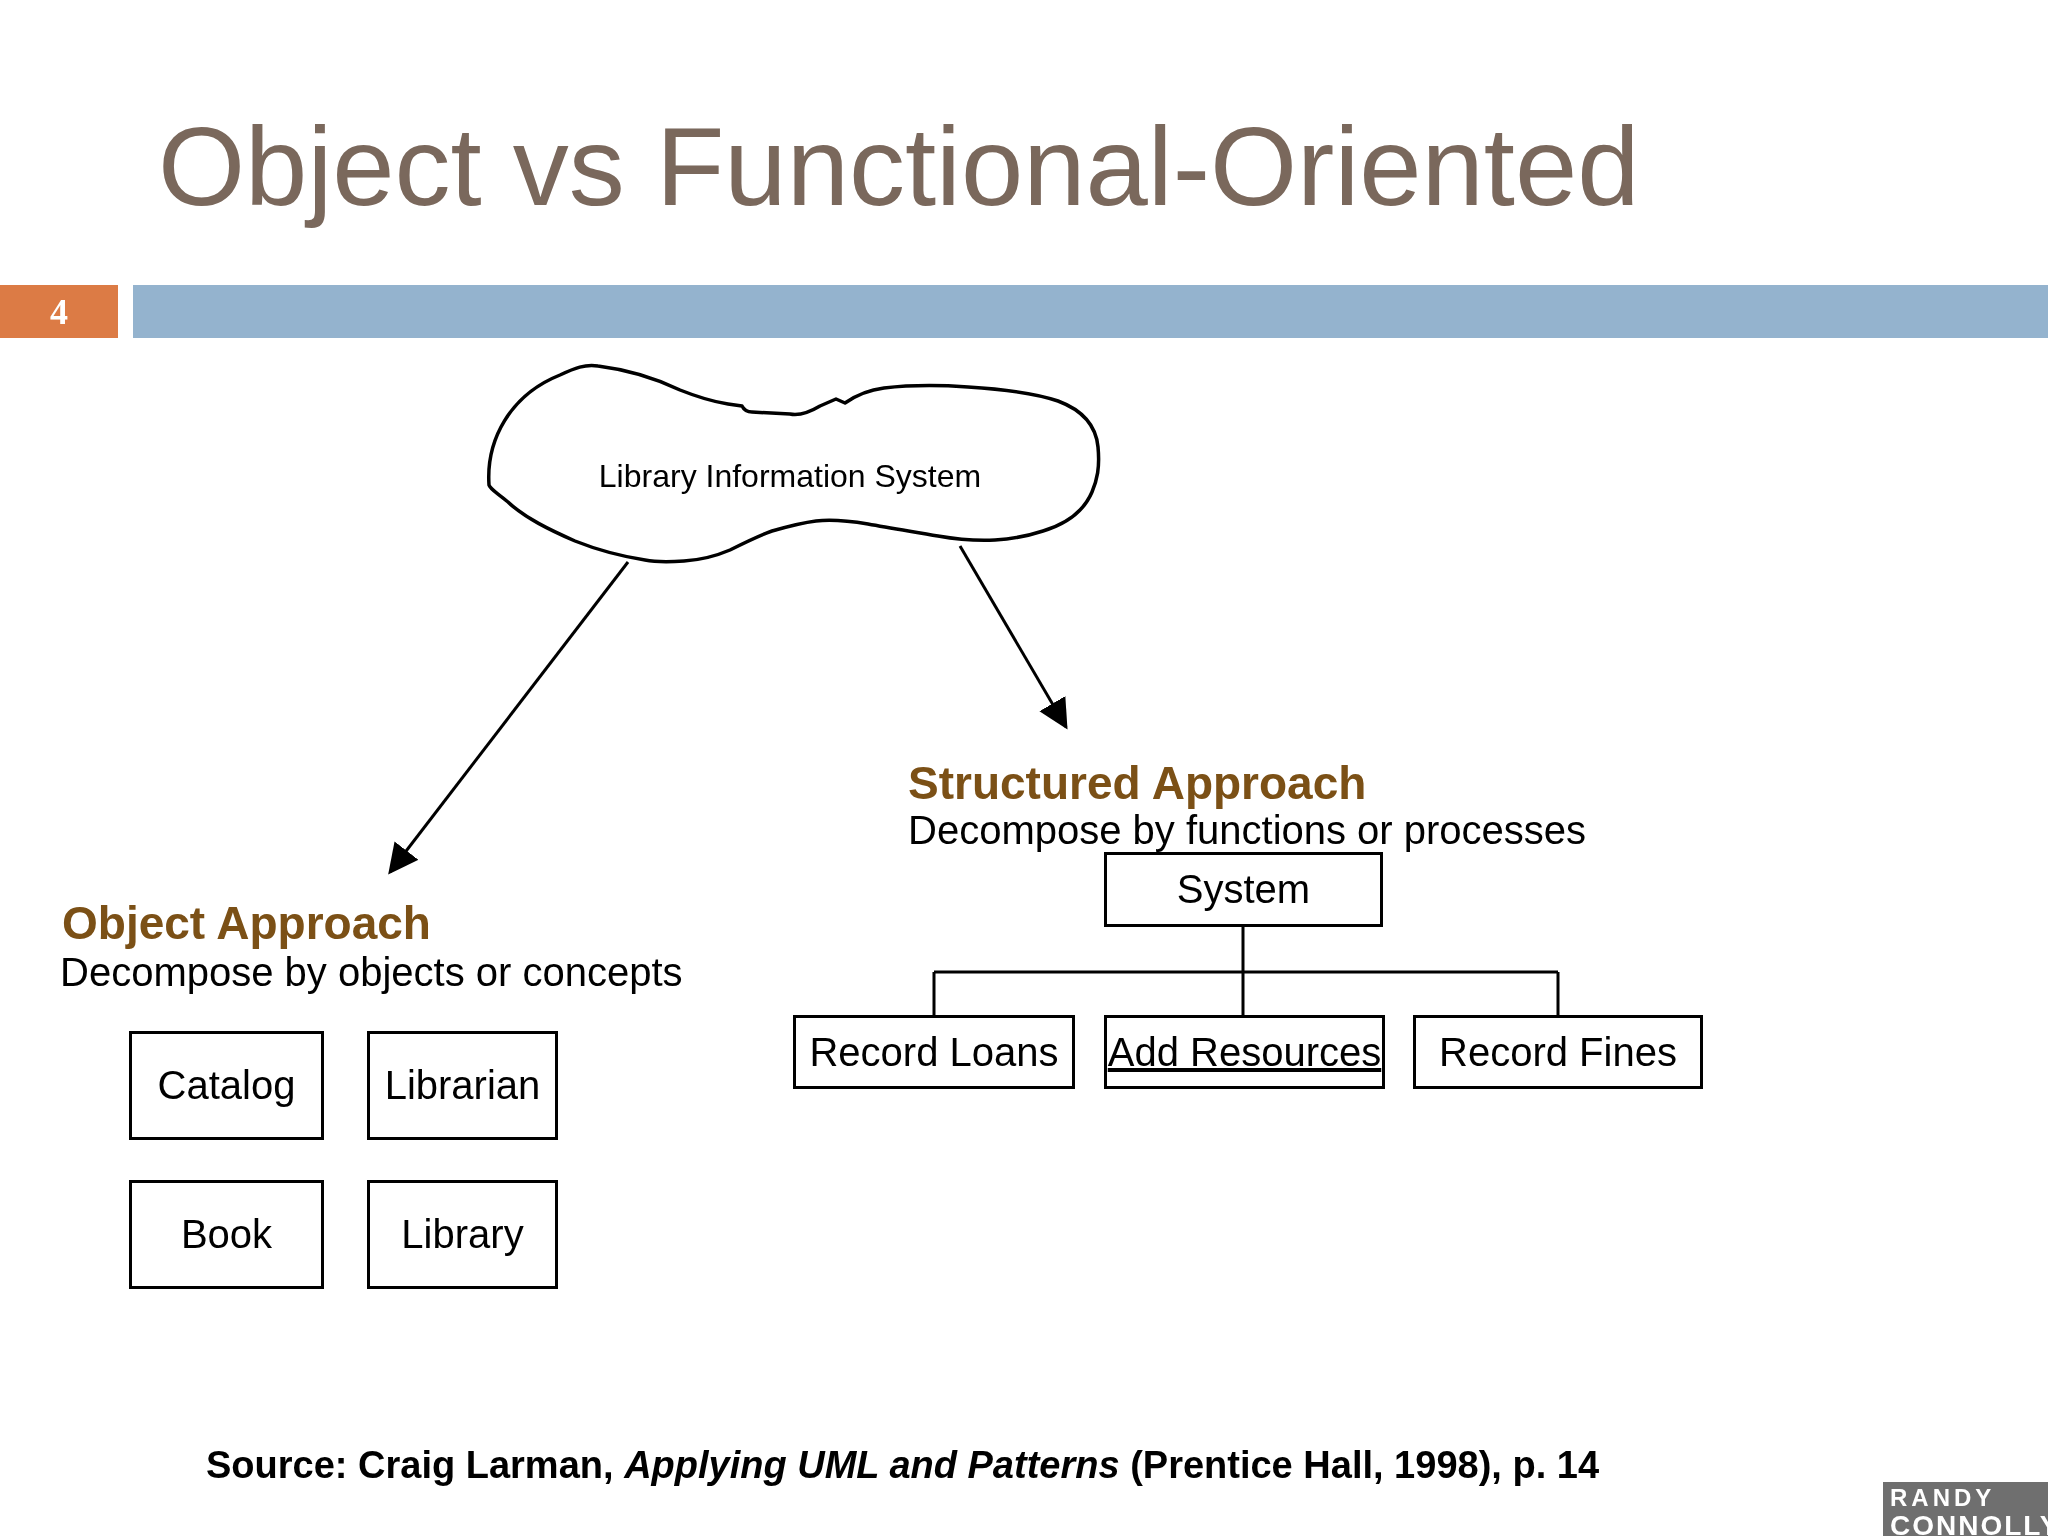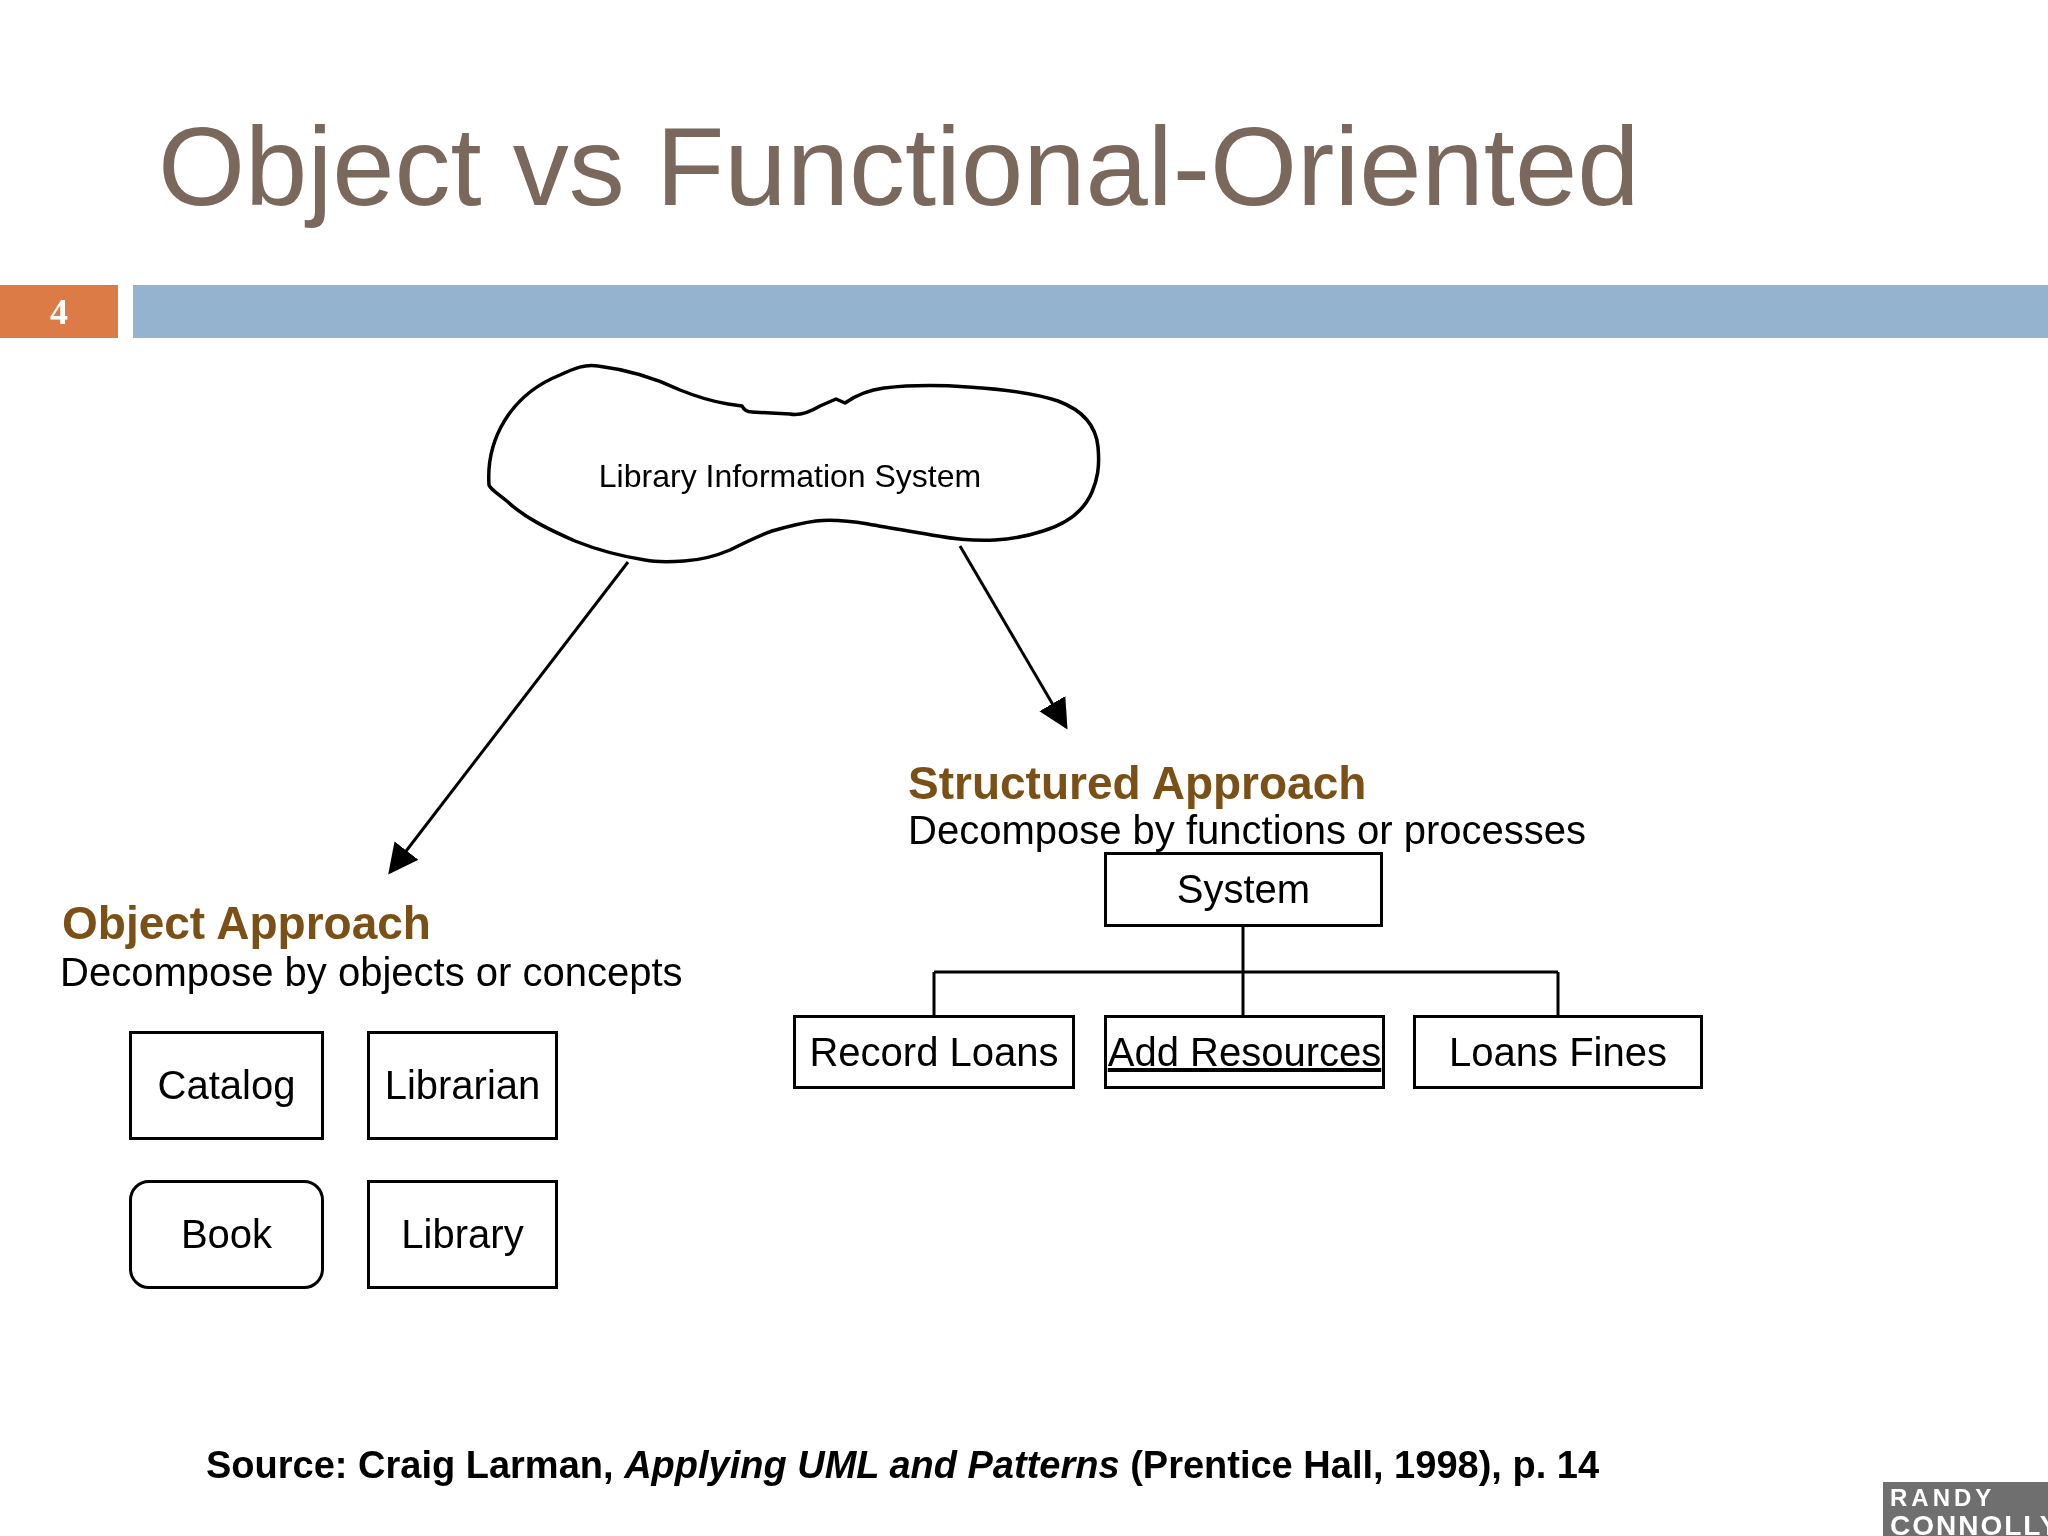--- a/index.html
+++ b/index.html
@@ -33,21 +33,21 @@
   .obj-sub { left:60px; top:948px; }
   .str-heading { left:908px; top:756px; }
   .str-sub { left:908px; top:806px; }
   .dbox {
     position:absolute; border:3px solid #000; background:#fff; box-sizing:border-box;
     display:flex; align-items:center; justify-content:center;
     font-size:40px; white-space:nowrap;
   }
   .box-catalog   { left:129px; top:1031px; width:195px; height:109px; }
   .box-librarian { left:367px; top:1031px; width:191px; height:109px; }
-  .box-book      { left:129px; top:1180px; width:195px; height:109px;border-radius:20px; }
+  .box-book      { left:129px; top:1180px; width:195px; height:109px; }
   .box-library   { left:367px; top:1180px; width:191px; height:109px; }
   .box-system    { left:1104px; top:852px;  width:279px; height:75px; }
   .box-record    { left:793px;  top:1015px; width:282px; height:74px; }
   .box-add       { left:1104px; top:1015px; width:281px; height:74px;text-decoration:underline; }
   .box-report    { left:1413px; top:1015px; width:290px; height:74px; }
   .source-line {
     position:absolute; left:206px; top:1444px; font-size:38px; font-weight:bold;
     color:#000000; white-space:nowrap;
   }
   .source-line .ital { font-style:italic; }
@@ -119,21 +119,21 @@
   <div class="dbox box-librarian">Librarian</div>
   <div class="dbox box-book">Book</div>
   <div class="dbox box-library">Library</div>
 
   <div class="approach-heading str-heading">Structured Approach</div>
   <div class="approach-sub str-sub">Decompose by functions or processes</div>
 
   <div class="dbox box-record">Record Loans</div>
   <div class="dbox box-system">System</div>
   <div class="dbox box-add">Add Resources</div>
-  <div class="dbox box-report">Loans Fines</div>
+  <div class="dbox box-report">Record Fines</div>
 
   <div class="source-line"><span>Source: Craig Larman, </span><span class="ital">Applying UML and Patterns</span><span> (Prentice Hall, 1998), p. 14</span></div>
 
   <div class="logo">
     <div class="l1">RANDY</div>
     <div class="l2">CONNOLLY</div>
   </div>
 
 </div>
 

